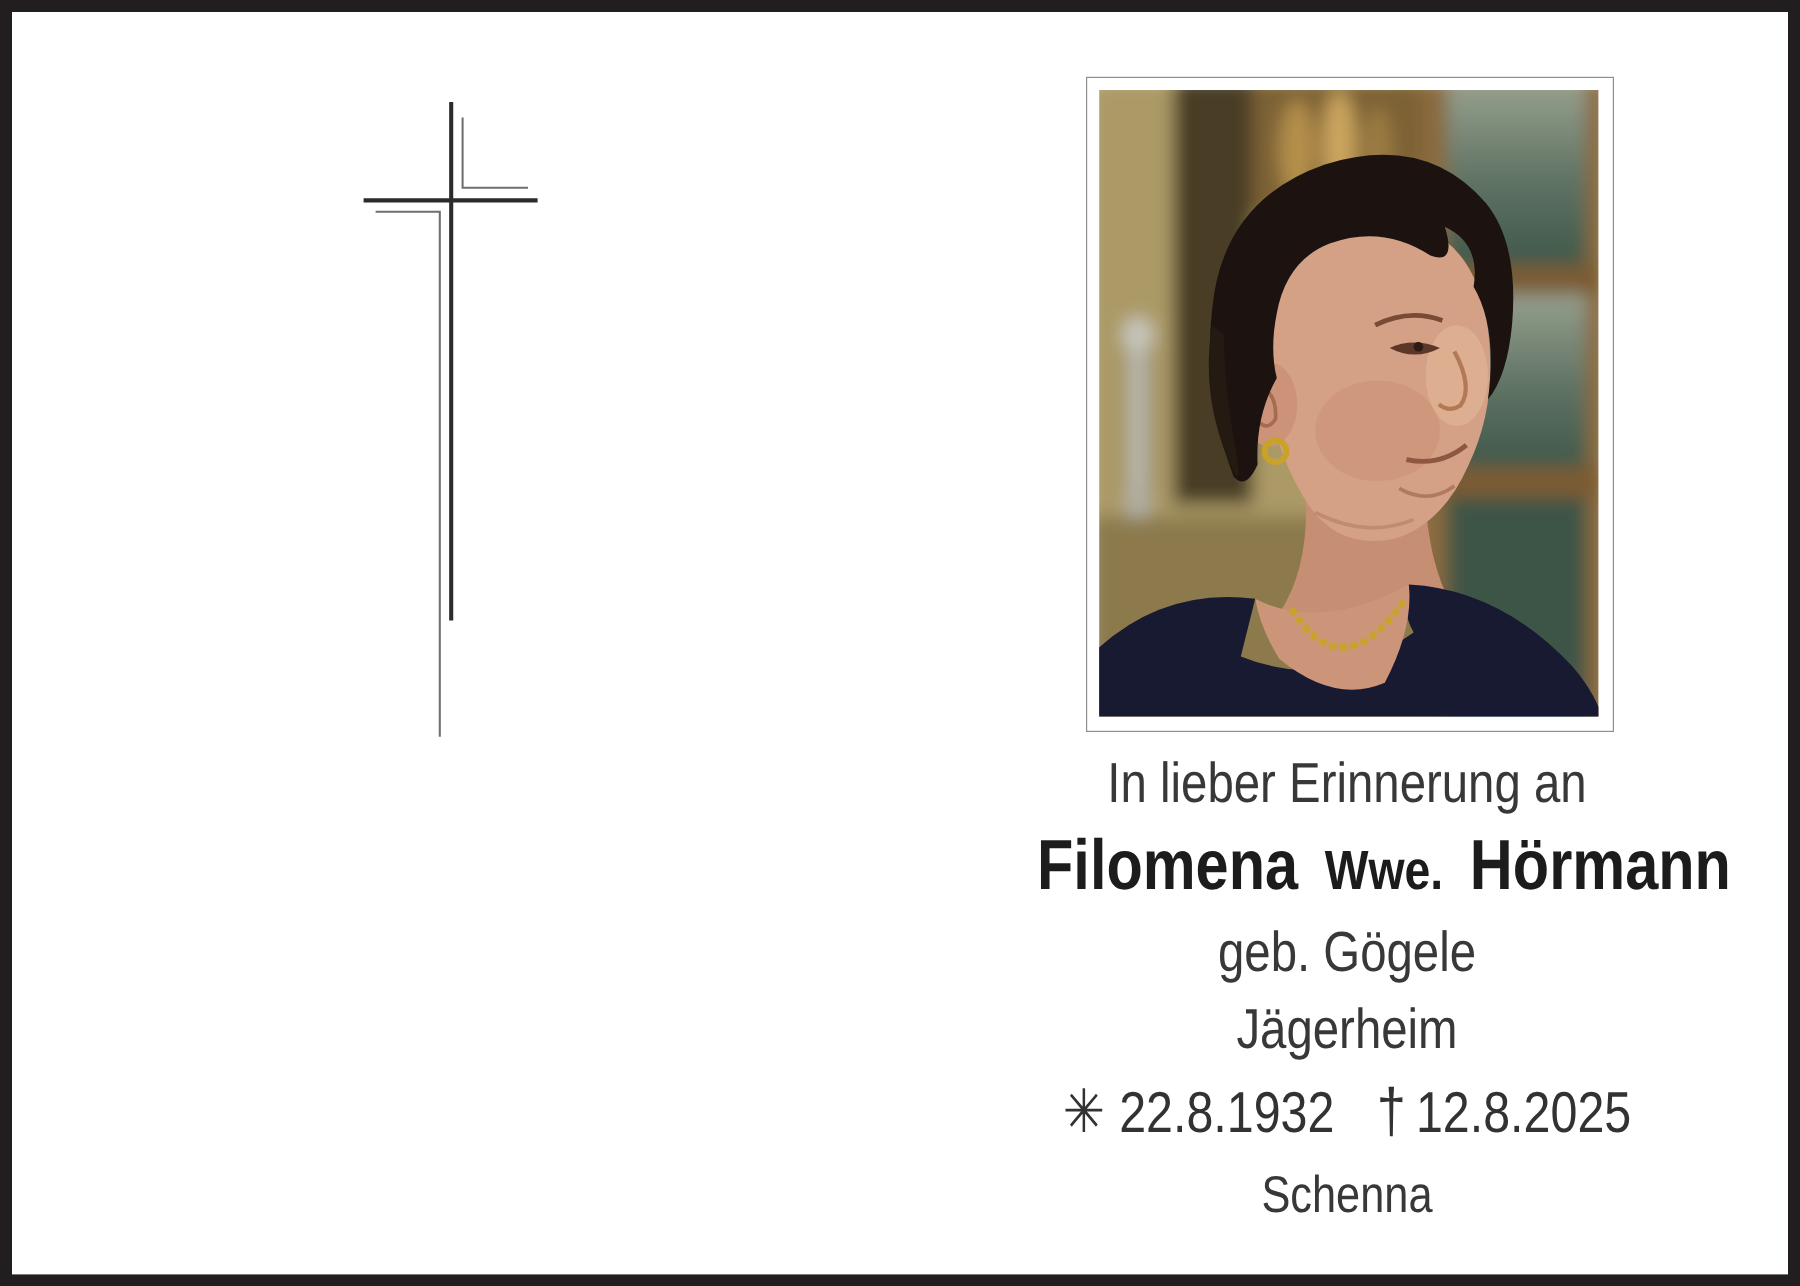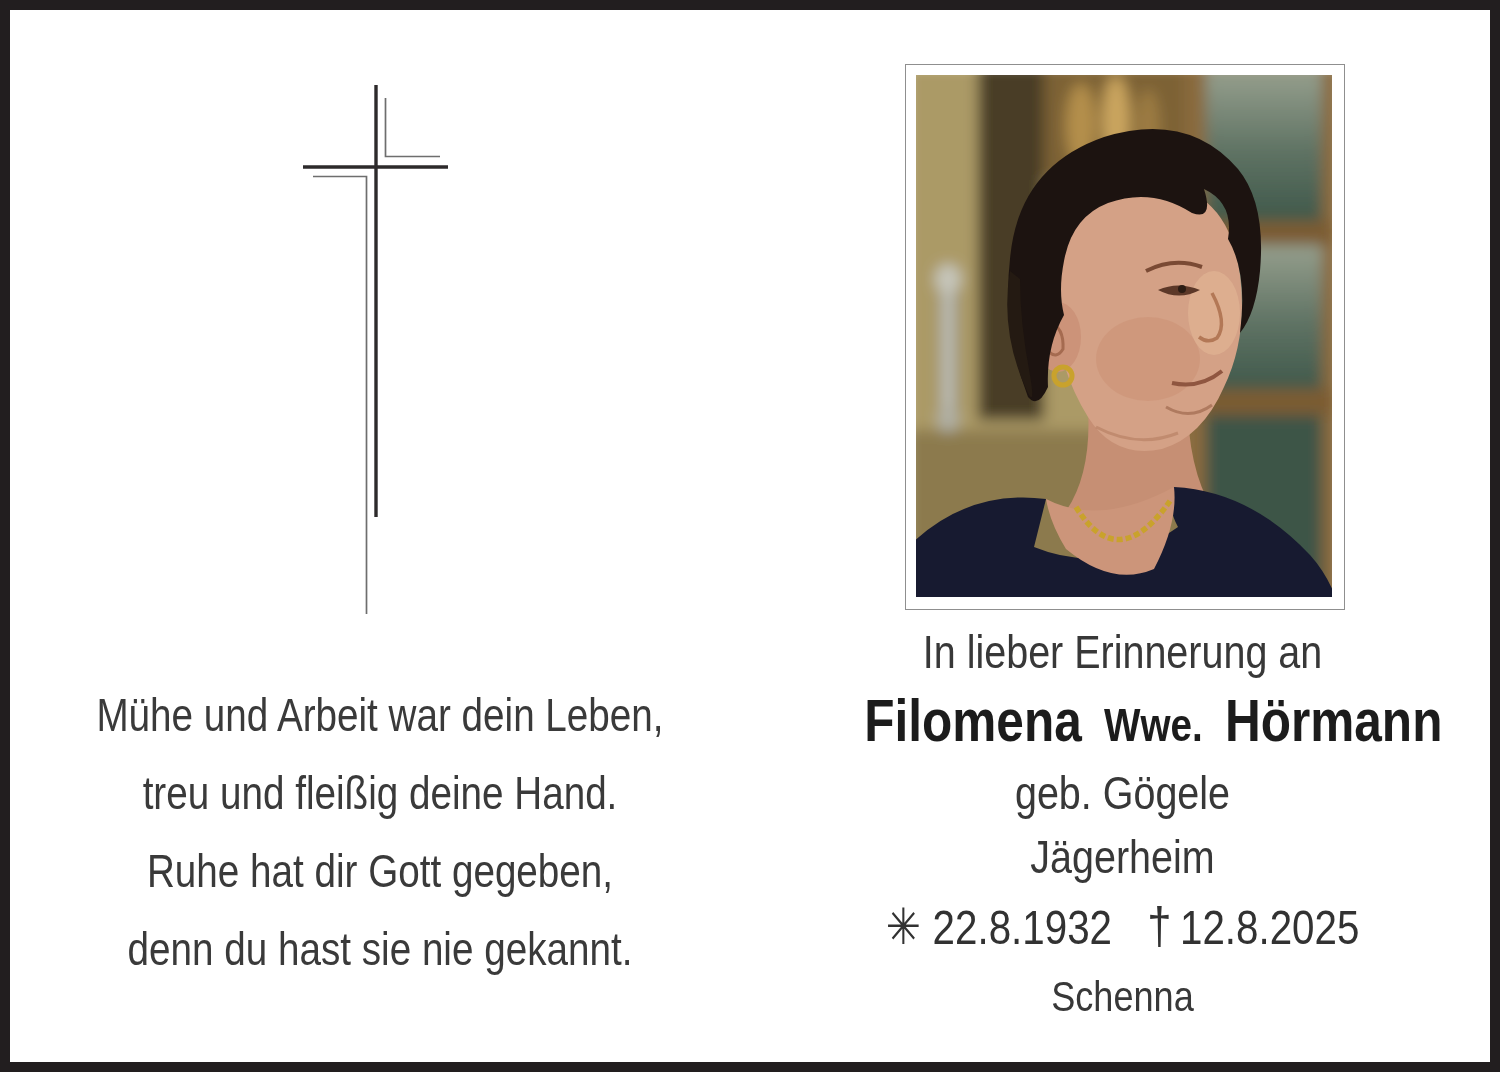--- a/index.html
+++ b/index.html
@@ -94,26 +94,20 @@
 
 <div class="card">
 
   <svg class="cross-svg" width="1500" height="1072" viewBox="0 0 1500 1072" aria-hidden="true">
     <line x1="376" y1="85" x2="376" y2="517" stroke="#2d2a2b" stroke-width="3.4"></line>
     <line x1="303" y1="167" x2="448" y2="167" stroke="#2d2a2b" stroke-width="3.4"></line>
     <path d="M385.5 98 V156.5 H440" fill="none" stroke="#6e6e6e" stroke-width="1.7"></path>
     <path d="M313 176.5 H366.5 V614" fill="none" stroke="#6e6e6e" stroke-width="1.7"></path>
   </svg>
 
-  <div class="poem">
-    <div class="poem-line">Mühe und Arbeit war dein Leben,</div>
-    <div class="poem-line">treu und fleißig deine Hand.</div>
-    <div class="poem-line">Ruhe hat dir Gott gegeben,</div>
-    <div class="poem-line">denn du hast sie nie gekannt.</div>
-  </div>
 
   <div class="photo-frame">
     <svg width="416" height="522" viewBox="0 0 416 522" aria-hidden="true">
       <defs>
         <filter id="bgblur" x="-20%" y="-20%" width="140%" height="140%">
           <feGaussianBlur stdDeviation="7"></feGaussianBlur>
         </filter>
         <linearGradient id="glassg" x1="0" y1="0" x2="0" y2="1">
           <stop offset="0" stop-color="#97a08e"></stop>
           <stop offset="0.55" stop-color="#5e7263"></stop>

